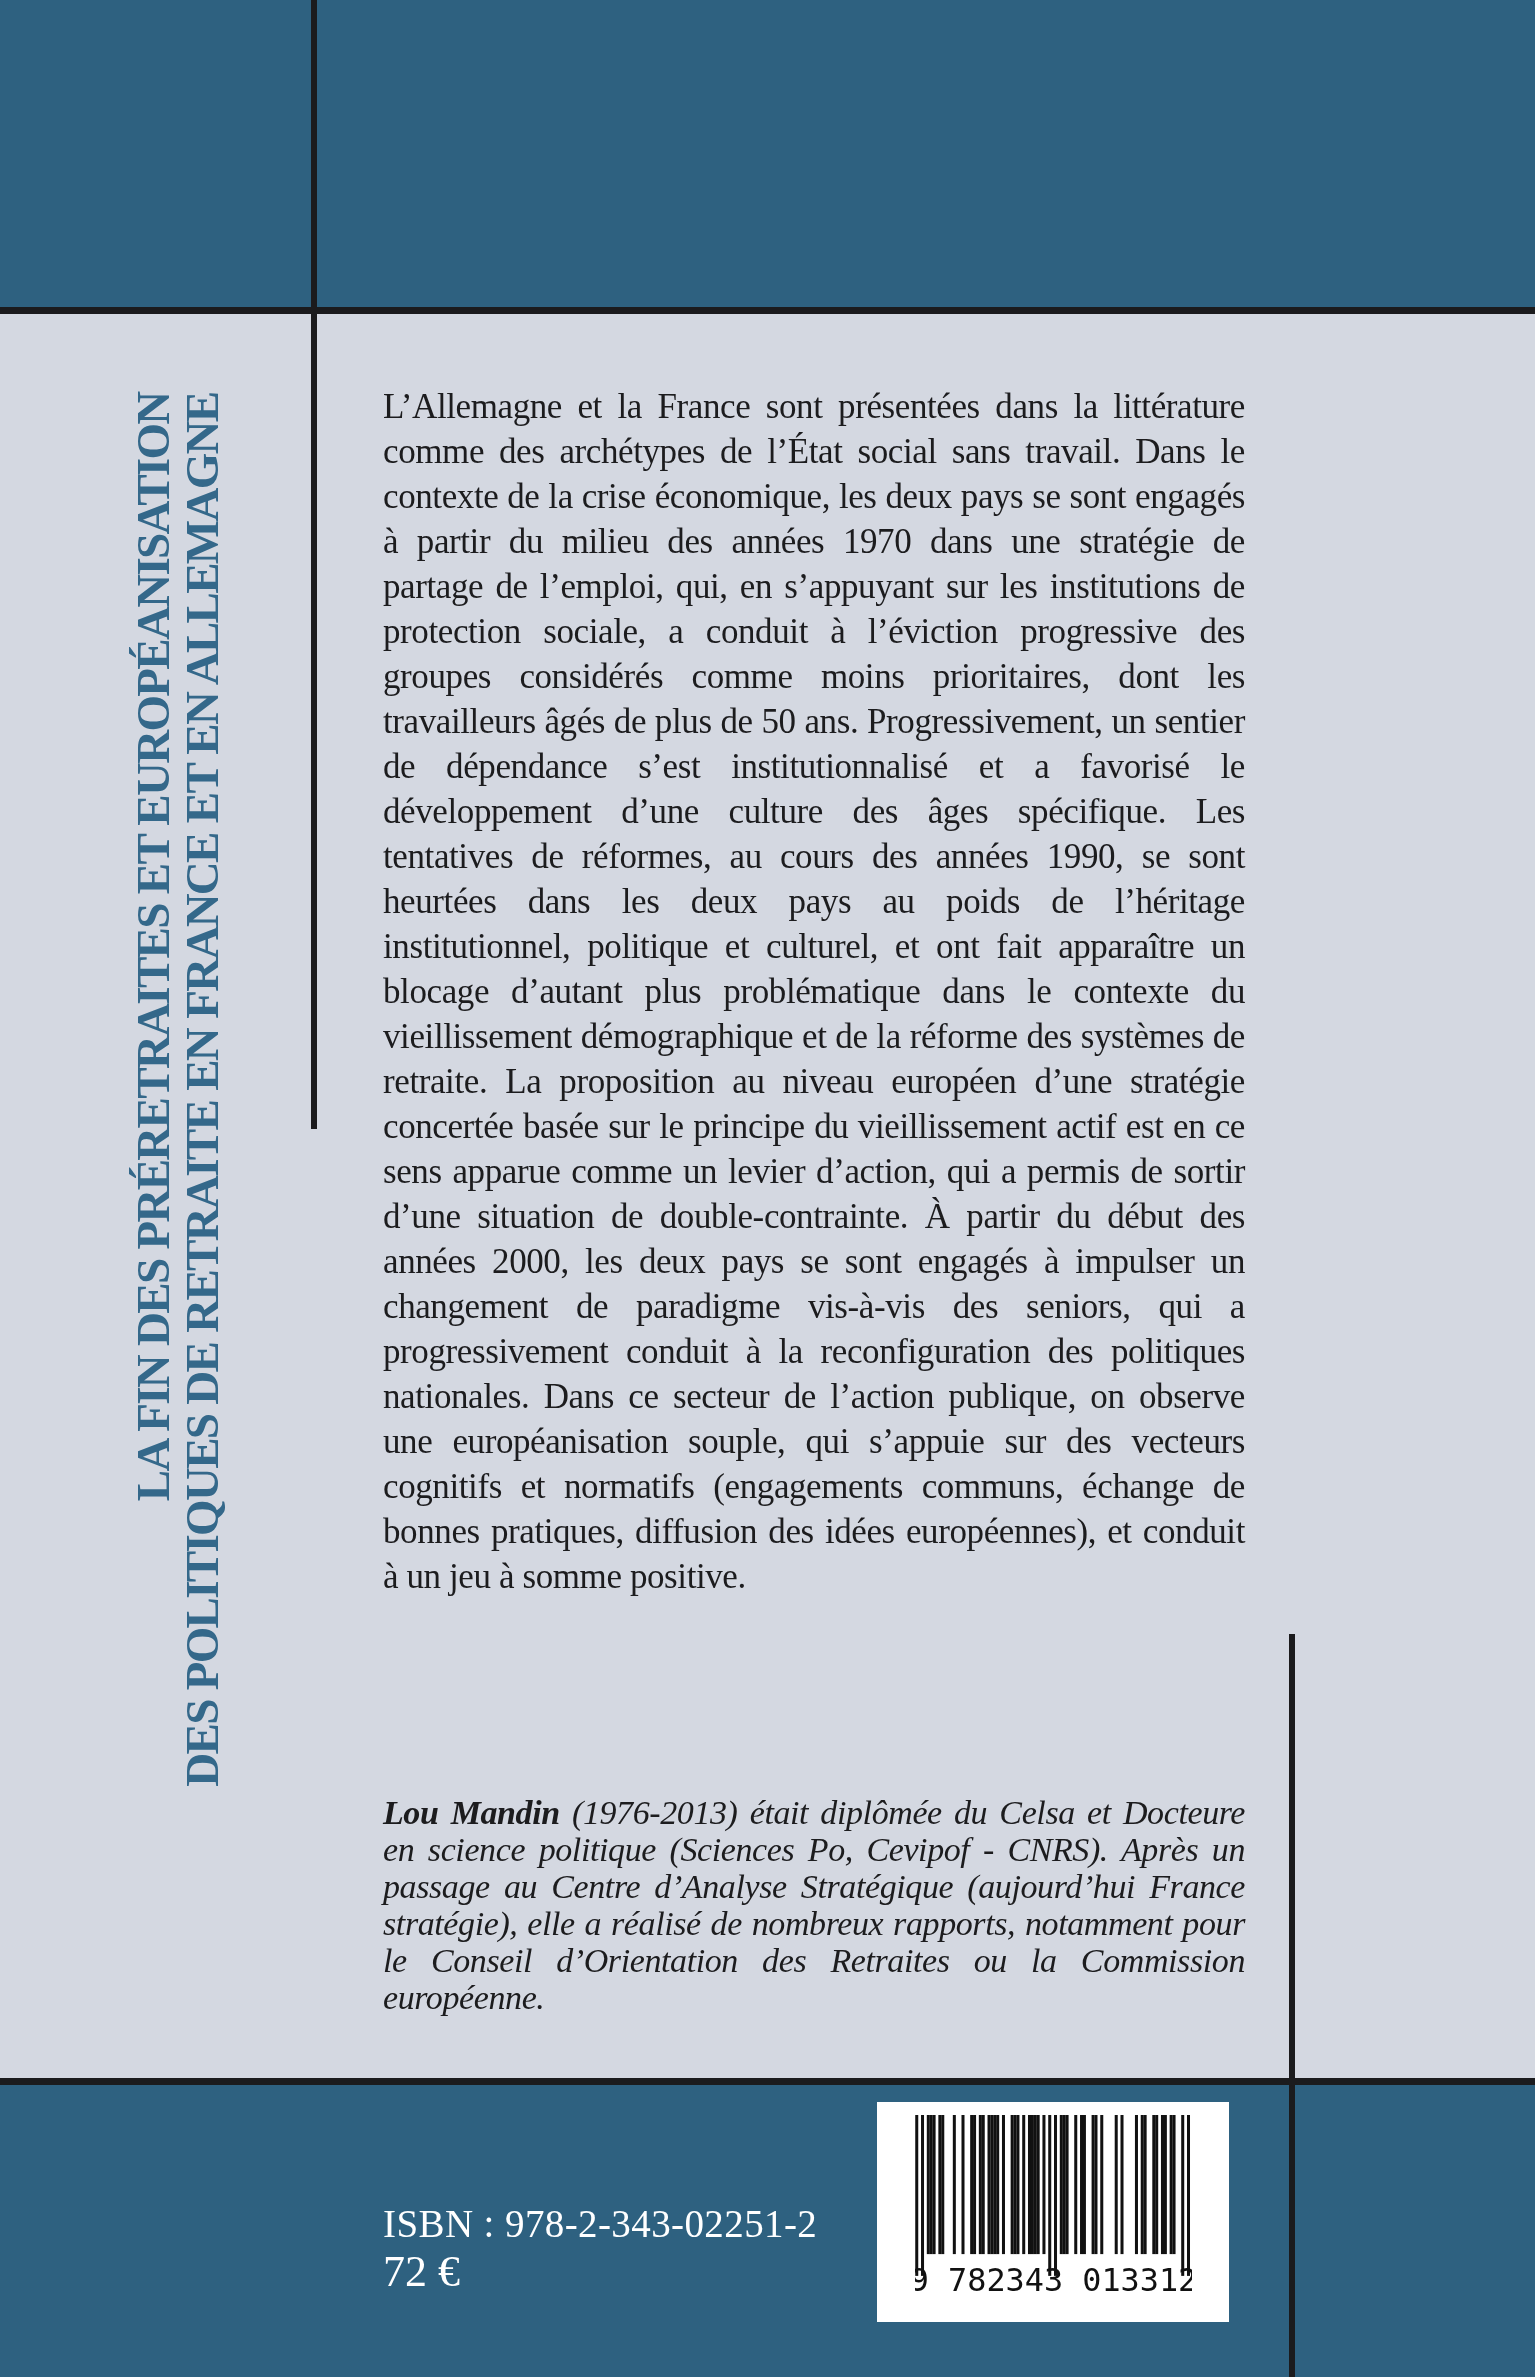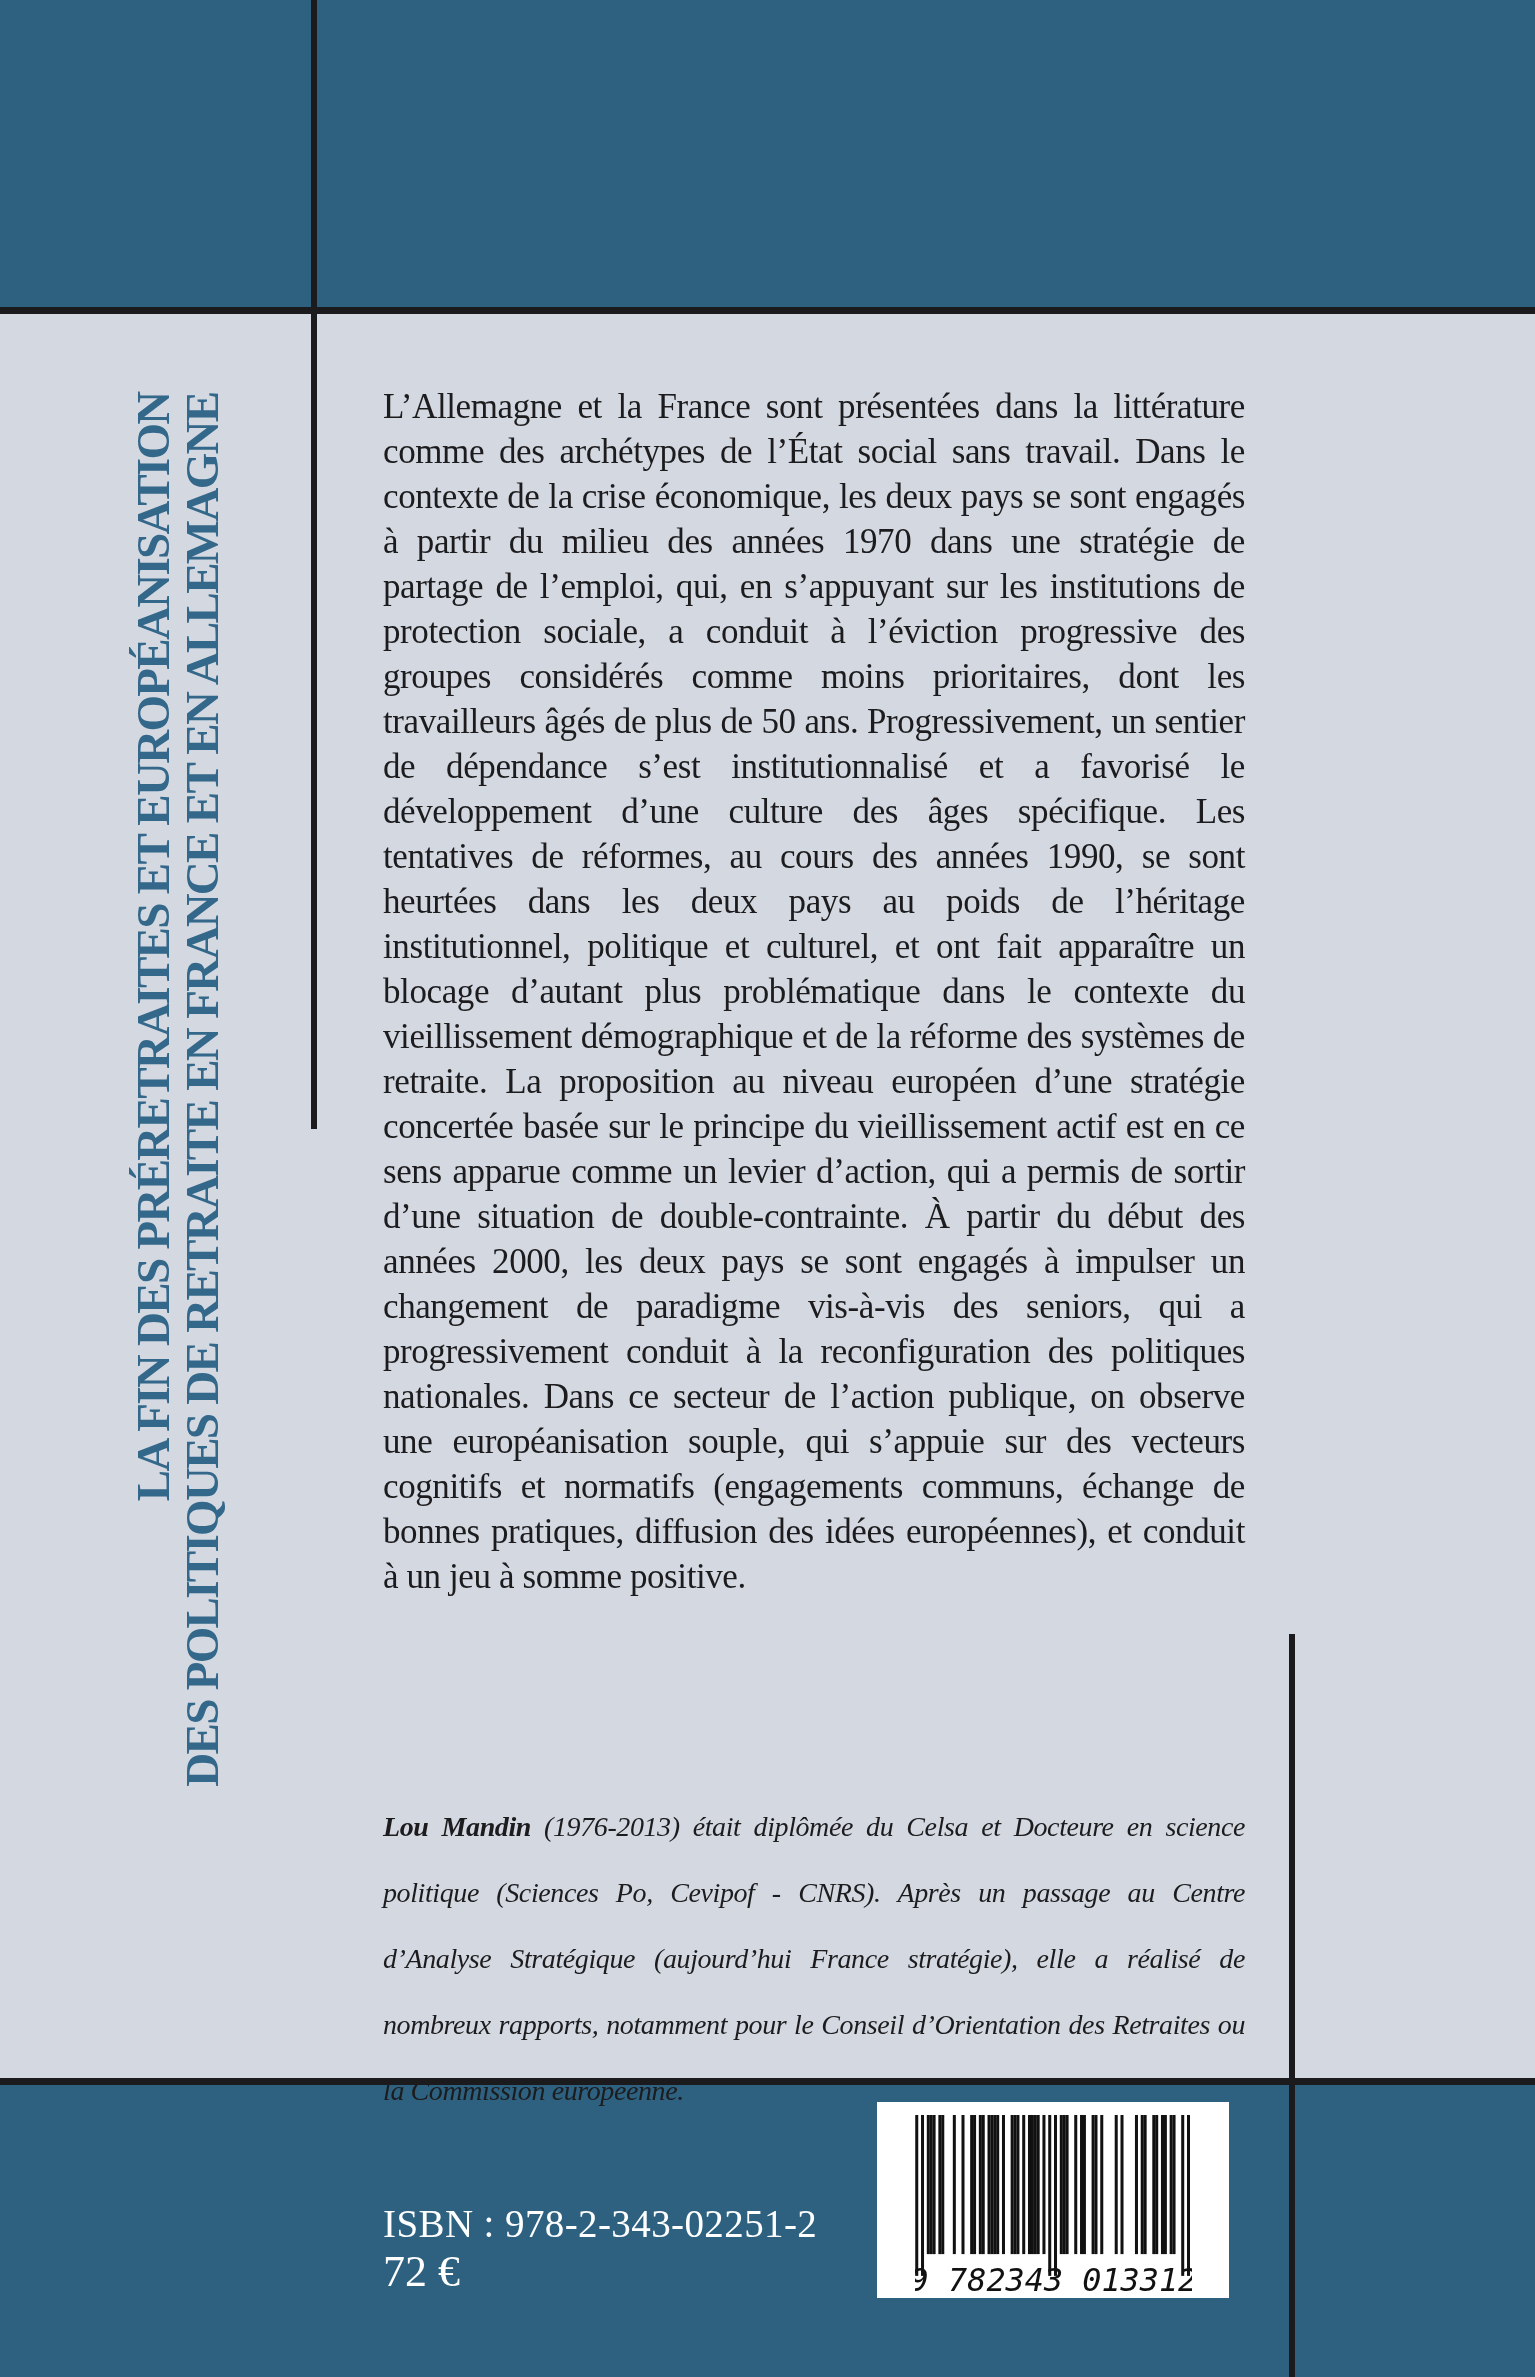--- a/index.html
+++ b/index.html
@@ -39,41 +39,40 @@
 
   .summary{
     position:absolute;left:383px;top:384px;width:862px;
     font-size:35px;line-height:45px;
     color:var(--ink);
     text-align:justify;
     letter-spacing:-0.4px;
   }
   .bio{
     position:absolute;left:383px;top:1794px;width:862px;
-    font-size:28px;line-height:66px;
+    font-size:34px;line-height:37px;
     font-style:italic;
     color:var(--ink);
     text-align:justify;
     letter-spacing:-0.4px;
   }
   .bio .author{font-weight:bold;}
 
   .isbn{
     position:absolute;left:383px;top:2203px;
     color:var(--white);font-size:39px;line-height:42px;letter-spacing:0.4px;
   }
   .price{
     position:absolute;left:383px;top:2248px;
     color:var(--white);font-size:44px;line-height:47px;
   }
 
   .barcode-box{
-    position:absolute;left:877px;top:2102px;width:352px;height:196px;
+    position:absolute;left:877px;top:2102px;width:352px;height:220px;
     background:var(--white);
-    font-style:italic;
   }
   .barcode-box svg{position:absolute;left:38px;top:13.4px;}
 </style>
 </head>
 <body>
 
 <div class="cover">
 
   <div class="band top"></div>
   <div class="band bottom"></div>

